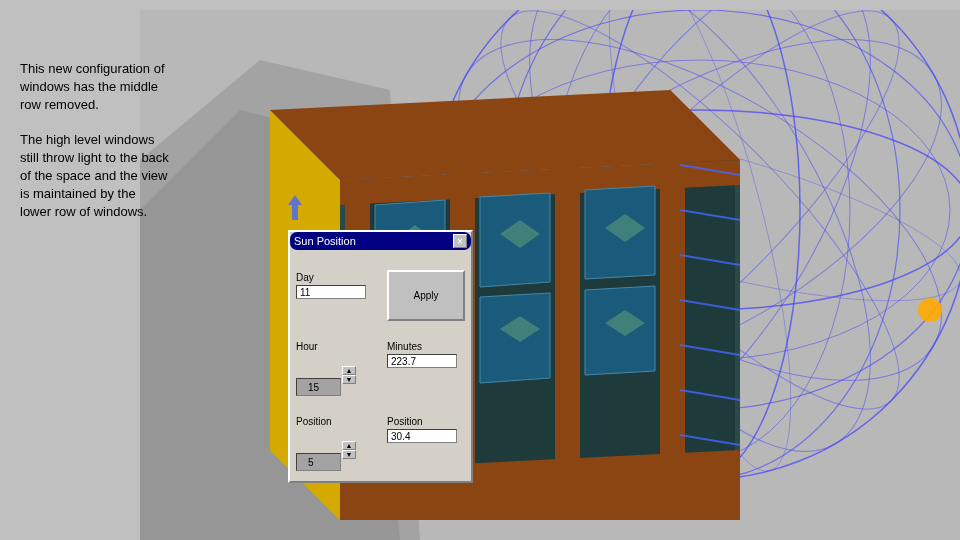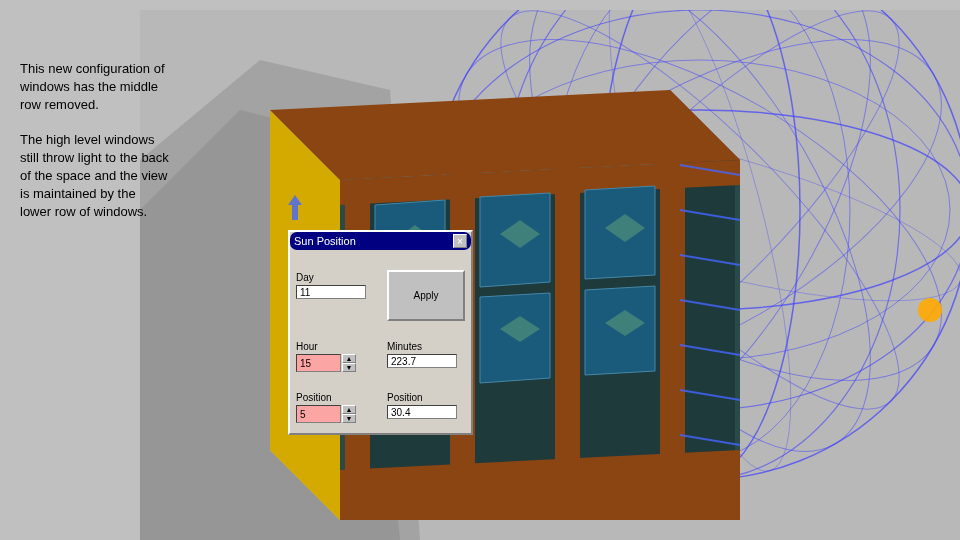--- a/index.html
+++ b/index.html
@@ -128,23 +128,24 @@
       font-size: 10px;
       padding: 1px 3px;
     }
 
     .dialog-input-small {
       width: 45px;
       height: 18px;
       border: 1px solid #808080;
       border-top: 1px solid #404040;
       border-left: 1px solid #404040;
-      background: #fca5a5;
-      font-size: 10px;
-      padding: 1px 3px;
+      background: #a3a3a3;
+      font-size: 10px;
+      padding: 1px 11px;
+      margin-top: 24px;
     }
 
     .dialog-spinner {
       display: inline-flex;
       flex-direction: column;
       margin-left: 1px;
     }
 
     .spinner-btn {
       width: 14px;

